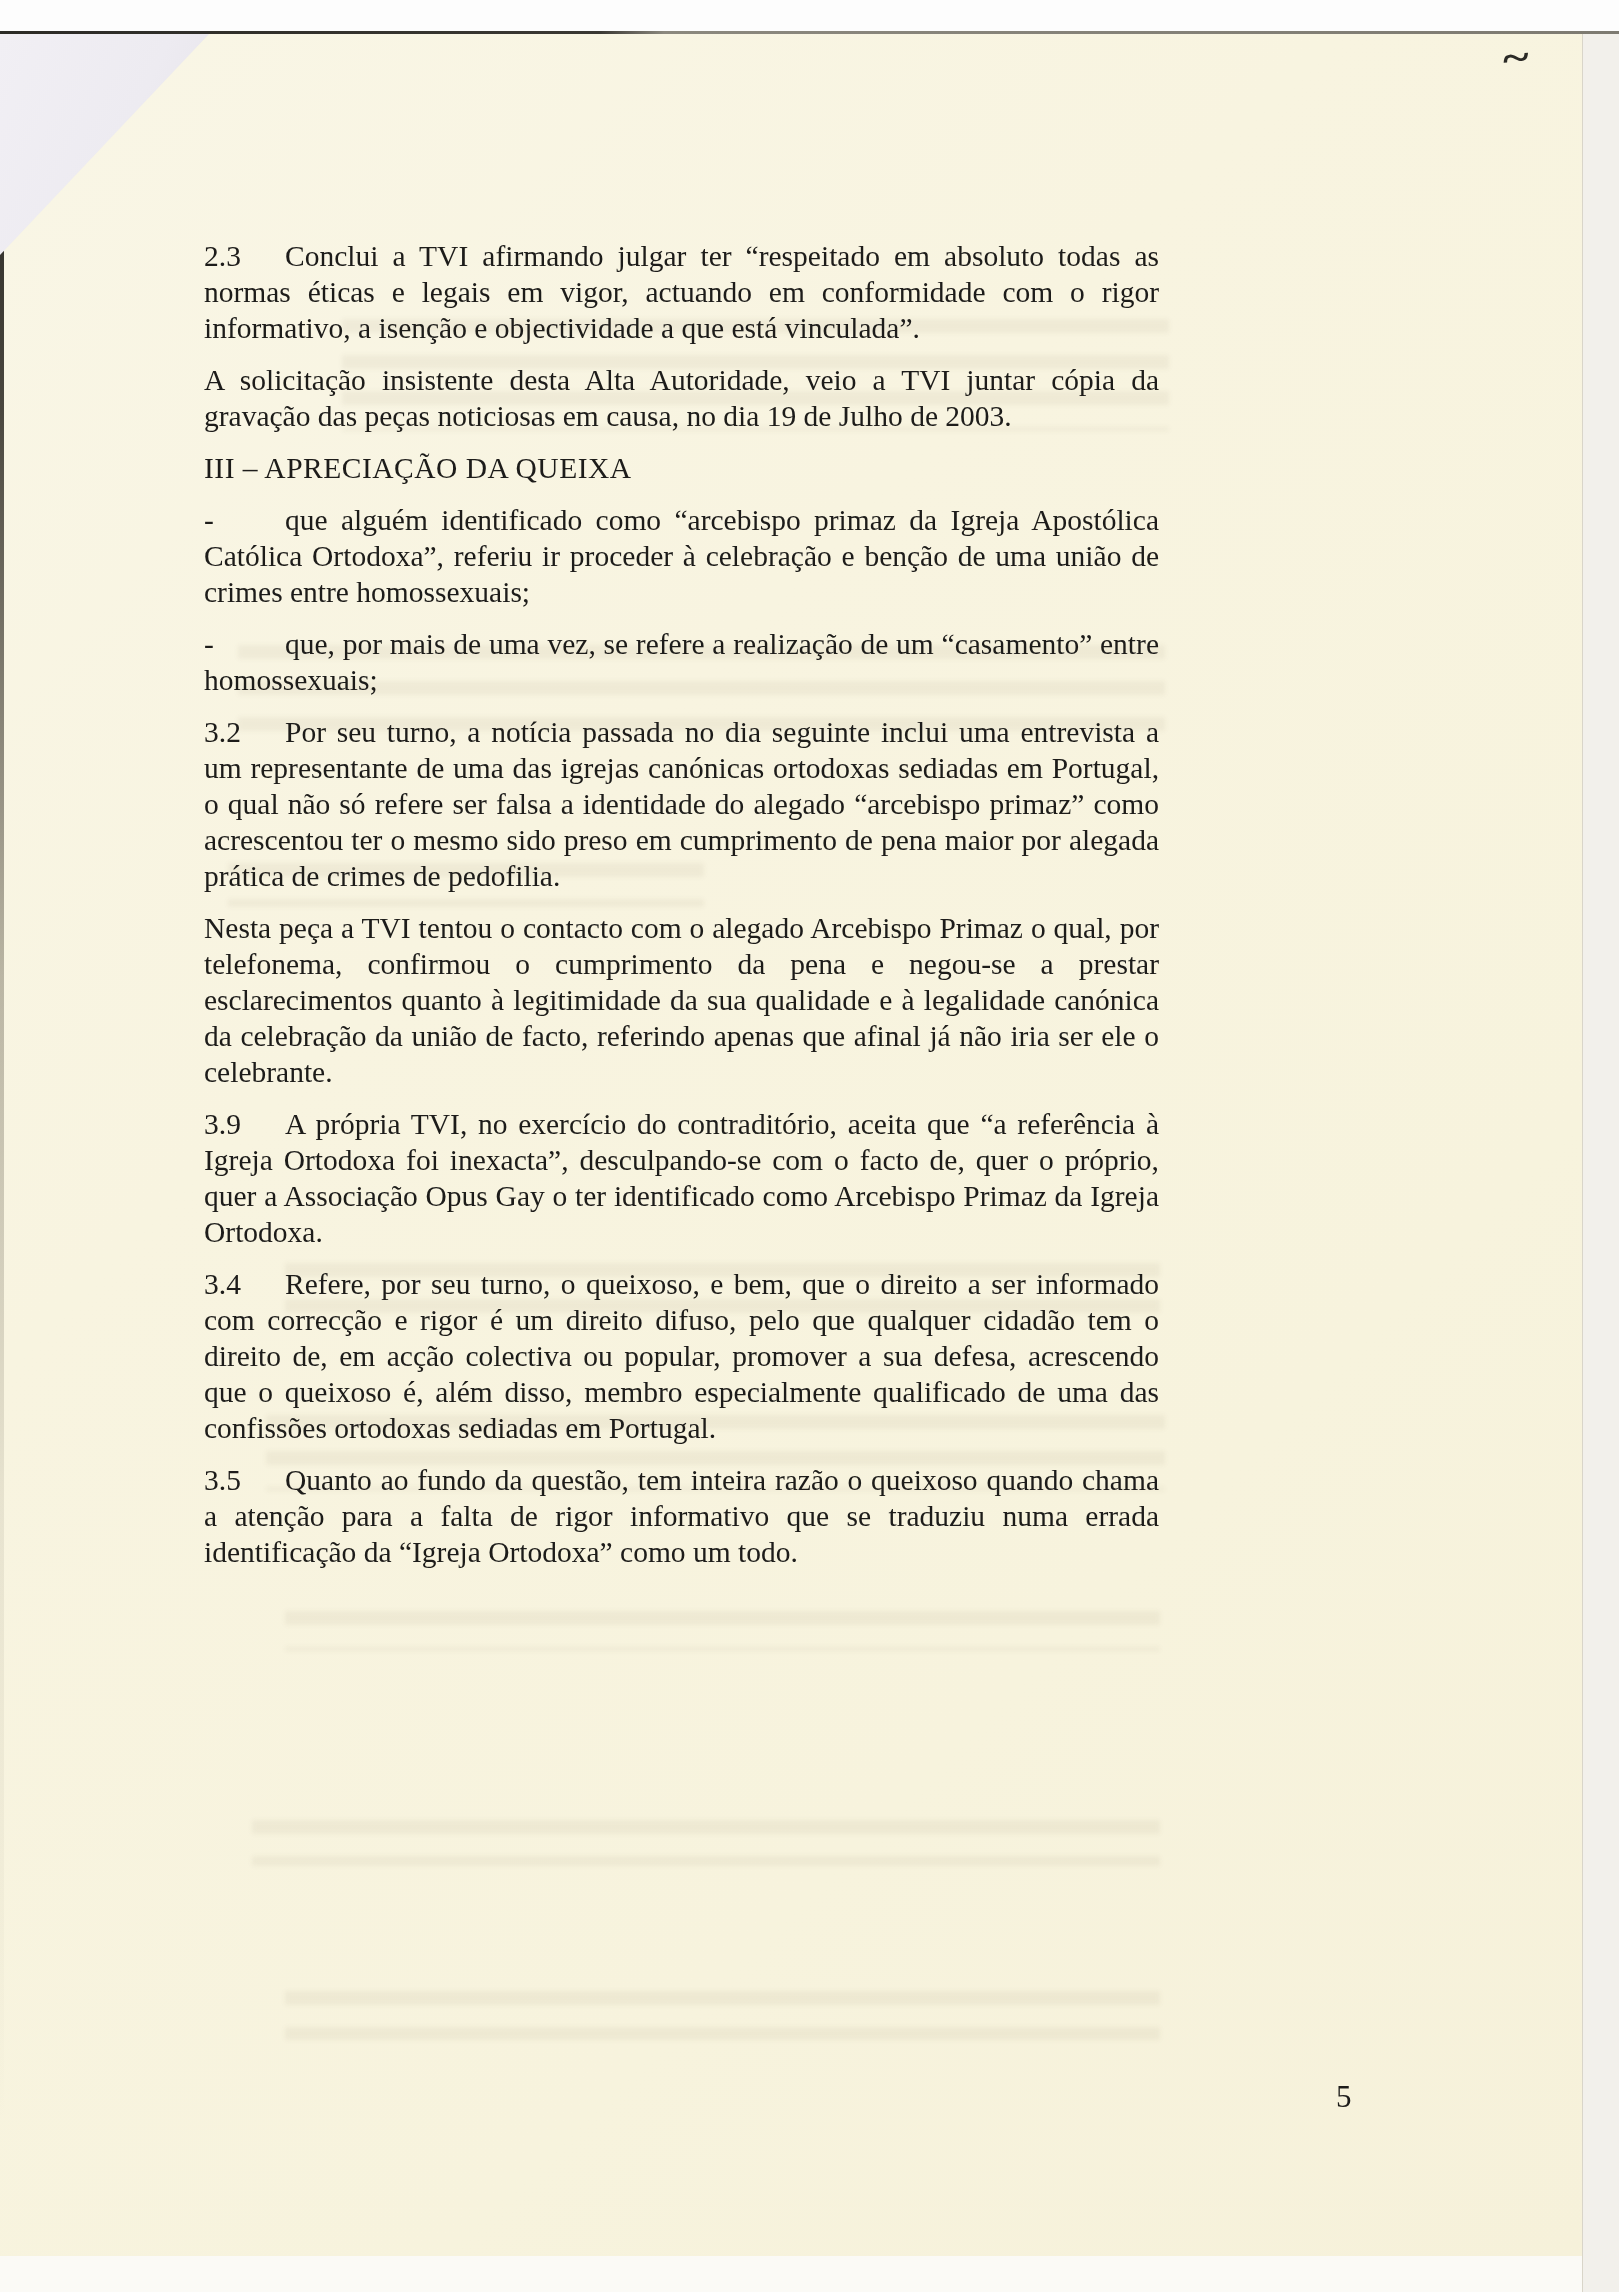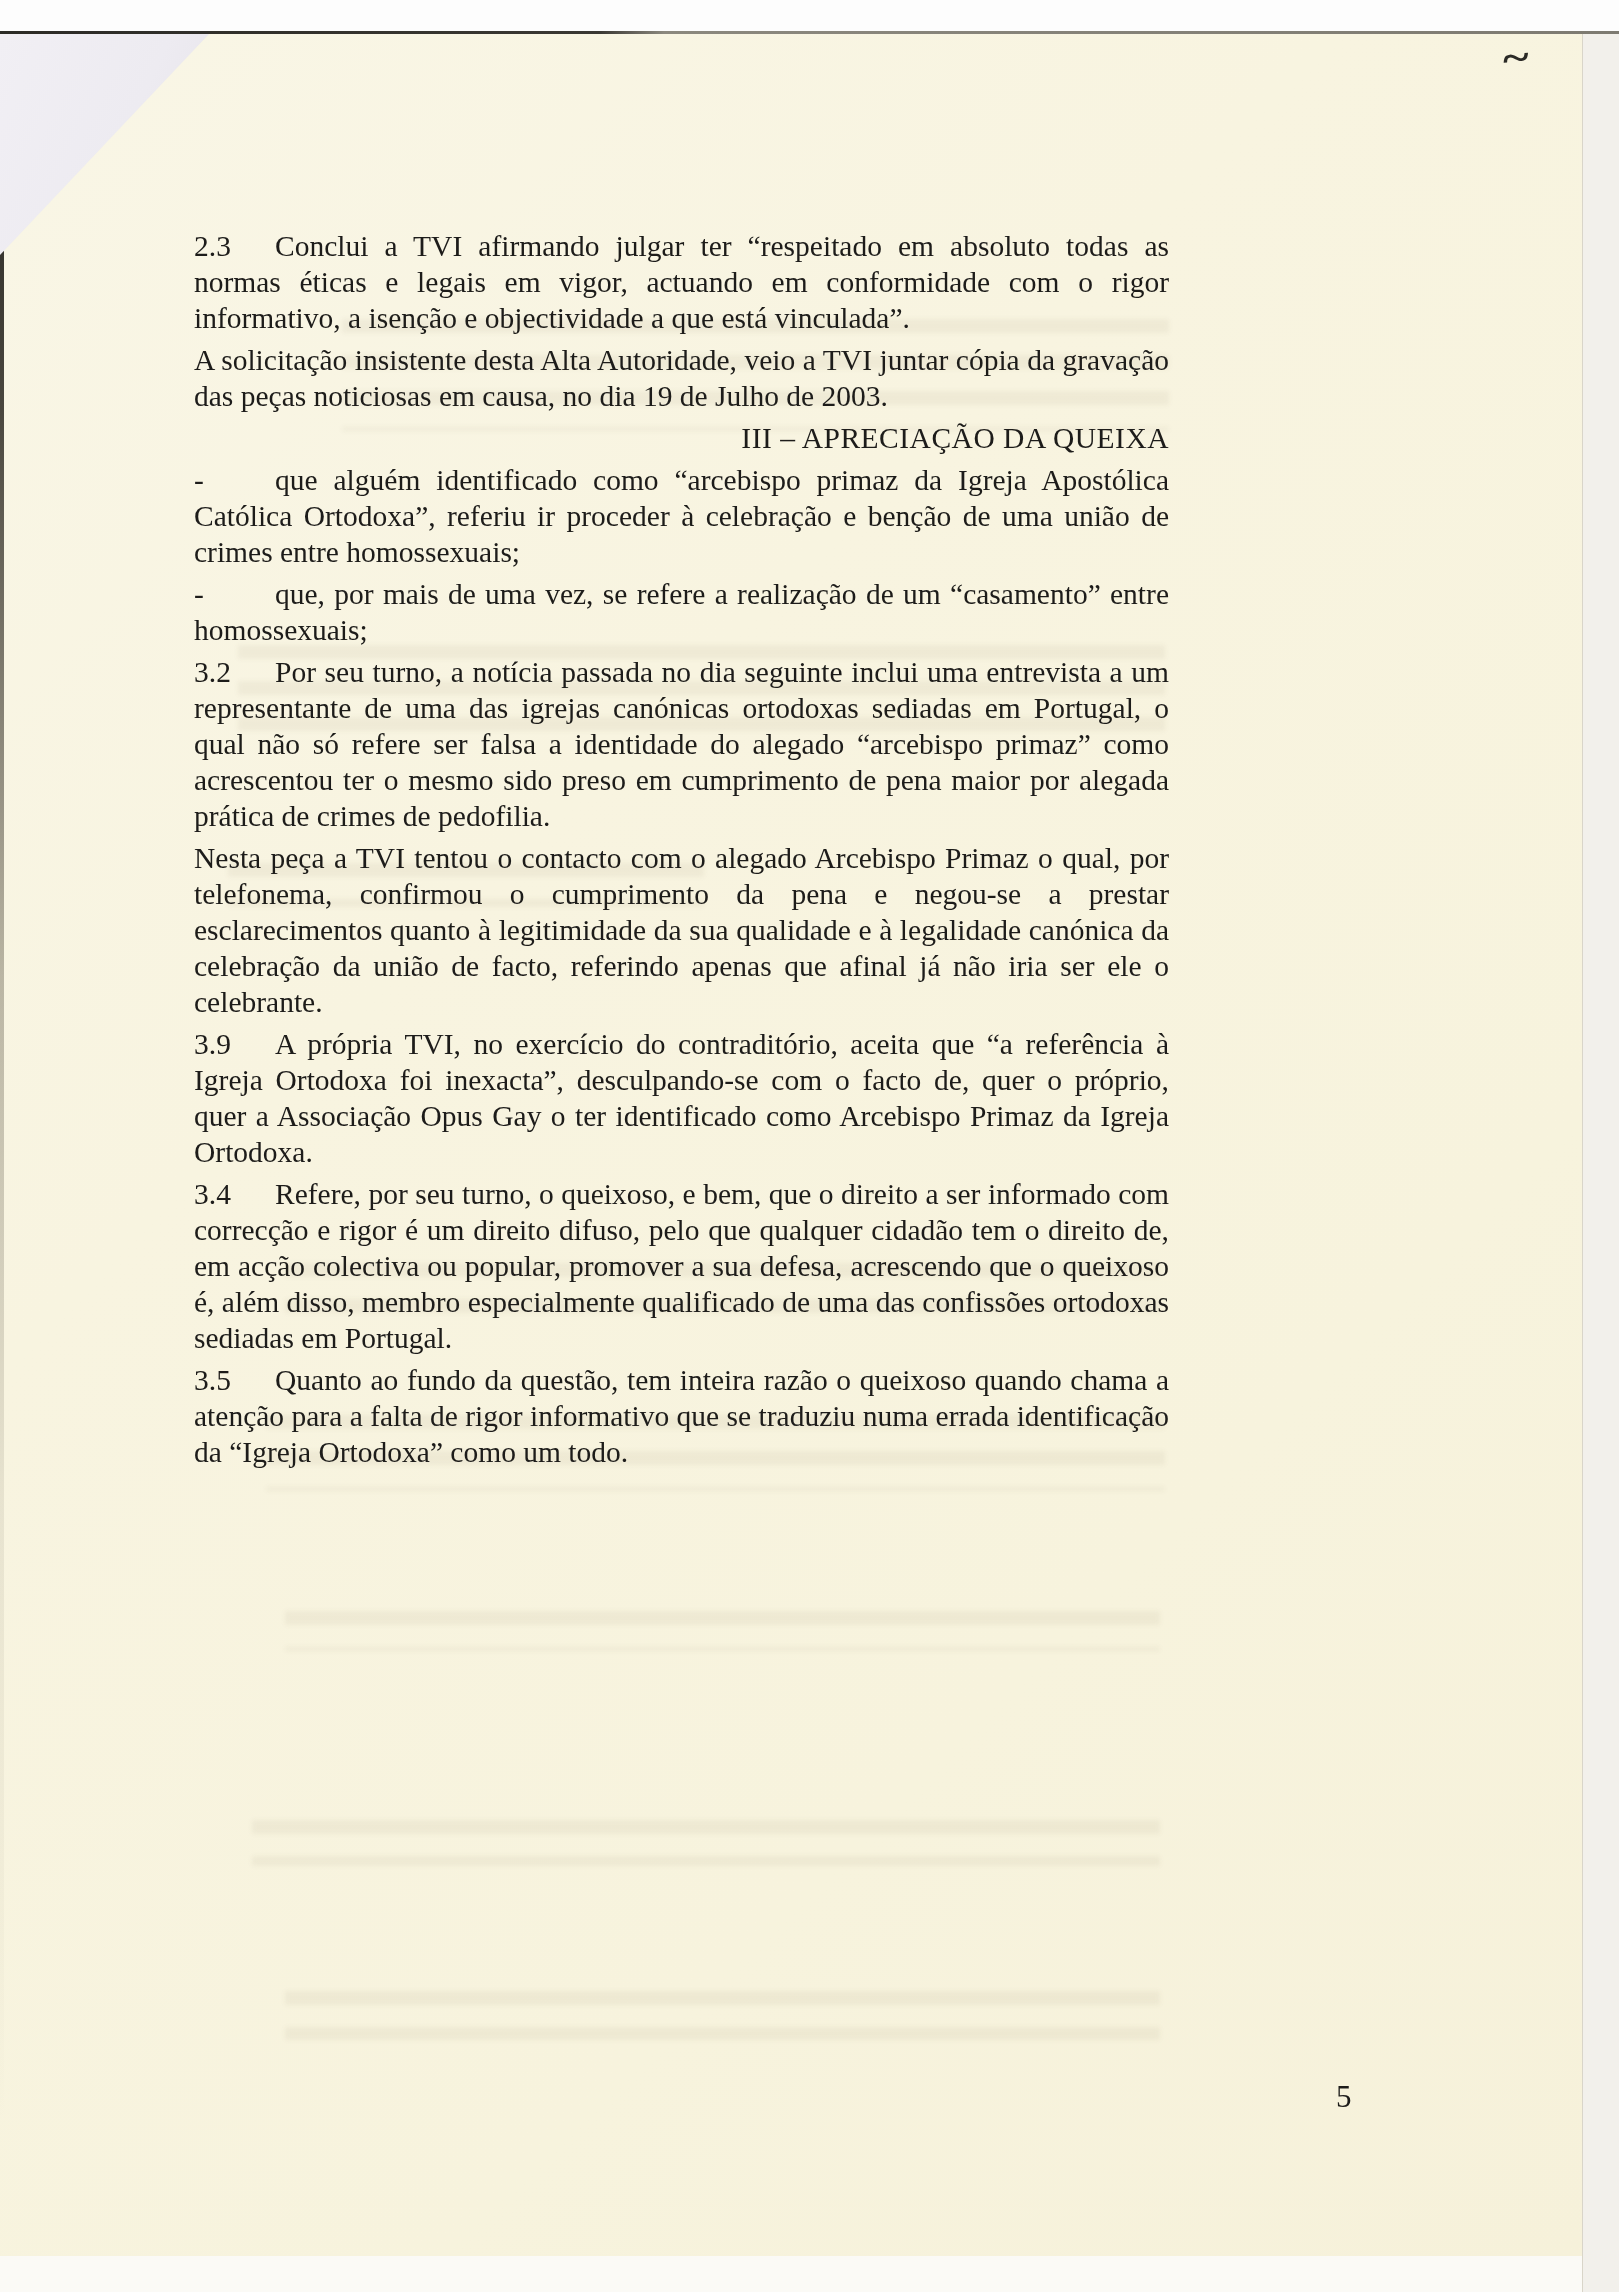--- a/index.html
+++ b/index.html
@@ -53,26 +53,26 @@
   .s5{left:266px;top:1381px;width:899px;height:76px;}
   .s6{left:285px;top:1577px;width:875px;height:40px;}
   .s7{left:252px;top:1786px;width:908px;height:46px;}
   .s8{left:285px;top:1957px;width:875px;height:49px;}
   
   .textblock{
     position:absolute;left:188px;top:222px;width:987px;
     font-size:29.5px;line-height:36px;color:#1d1c1a;
     text-align:justify;
   }
-  .textblock p,.textblock h2{margin:6px;padding:0;font-weight:normal;}
+  .textblock p,.textblock h2{margin:16px;padding:0;font-weight:normal;}
   .pnum{display:inline-block;width:81px;}
   .heading{font-size:29.5px;letter-spacing:0.5px;text-align:left;}
   .g33{margin-top:31px;} .g36{margin-top:34px;} .g37{margin-top:35px;}
   .g40{margin-top:38px;} .g42{margin-top:40px;} .g46{margin-top:44px;}
-  .g118{margin-top:112px;text-align:right;}
+  .g118{margin-top:112px;}
   .pageno{
     position:absolute;left:1336px;top:2079px;
     font-size:31px;color:#1d1c1a;
   }
 </style>
 </head>
 <body>
 
 <div class="top-strip"></div>
 <div class="scan-page">

